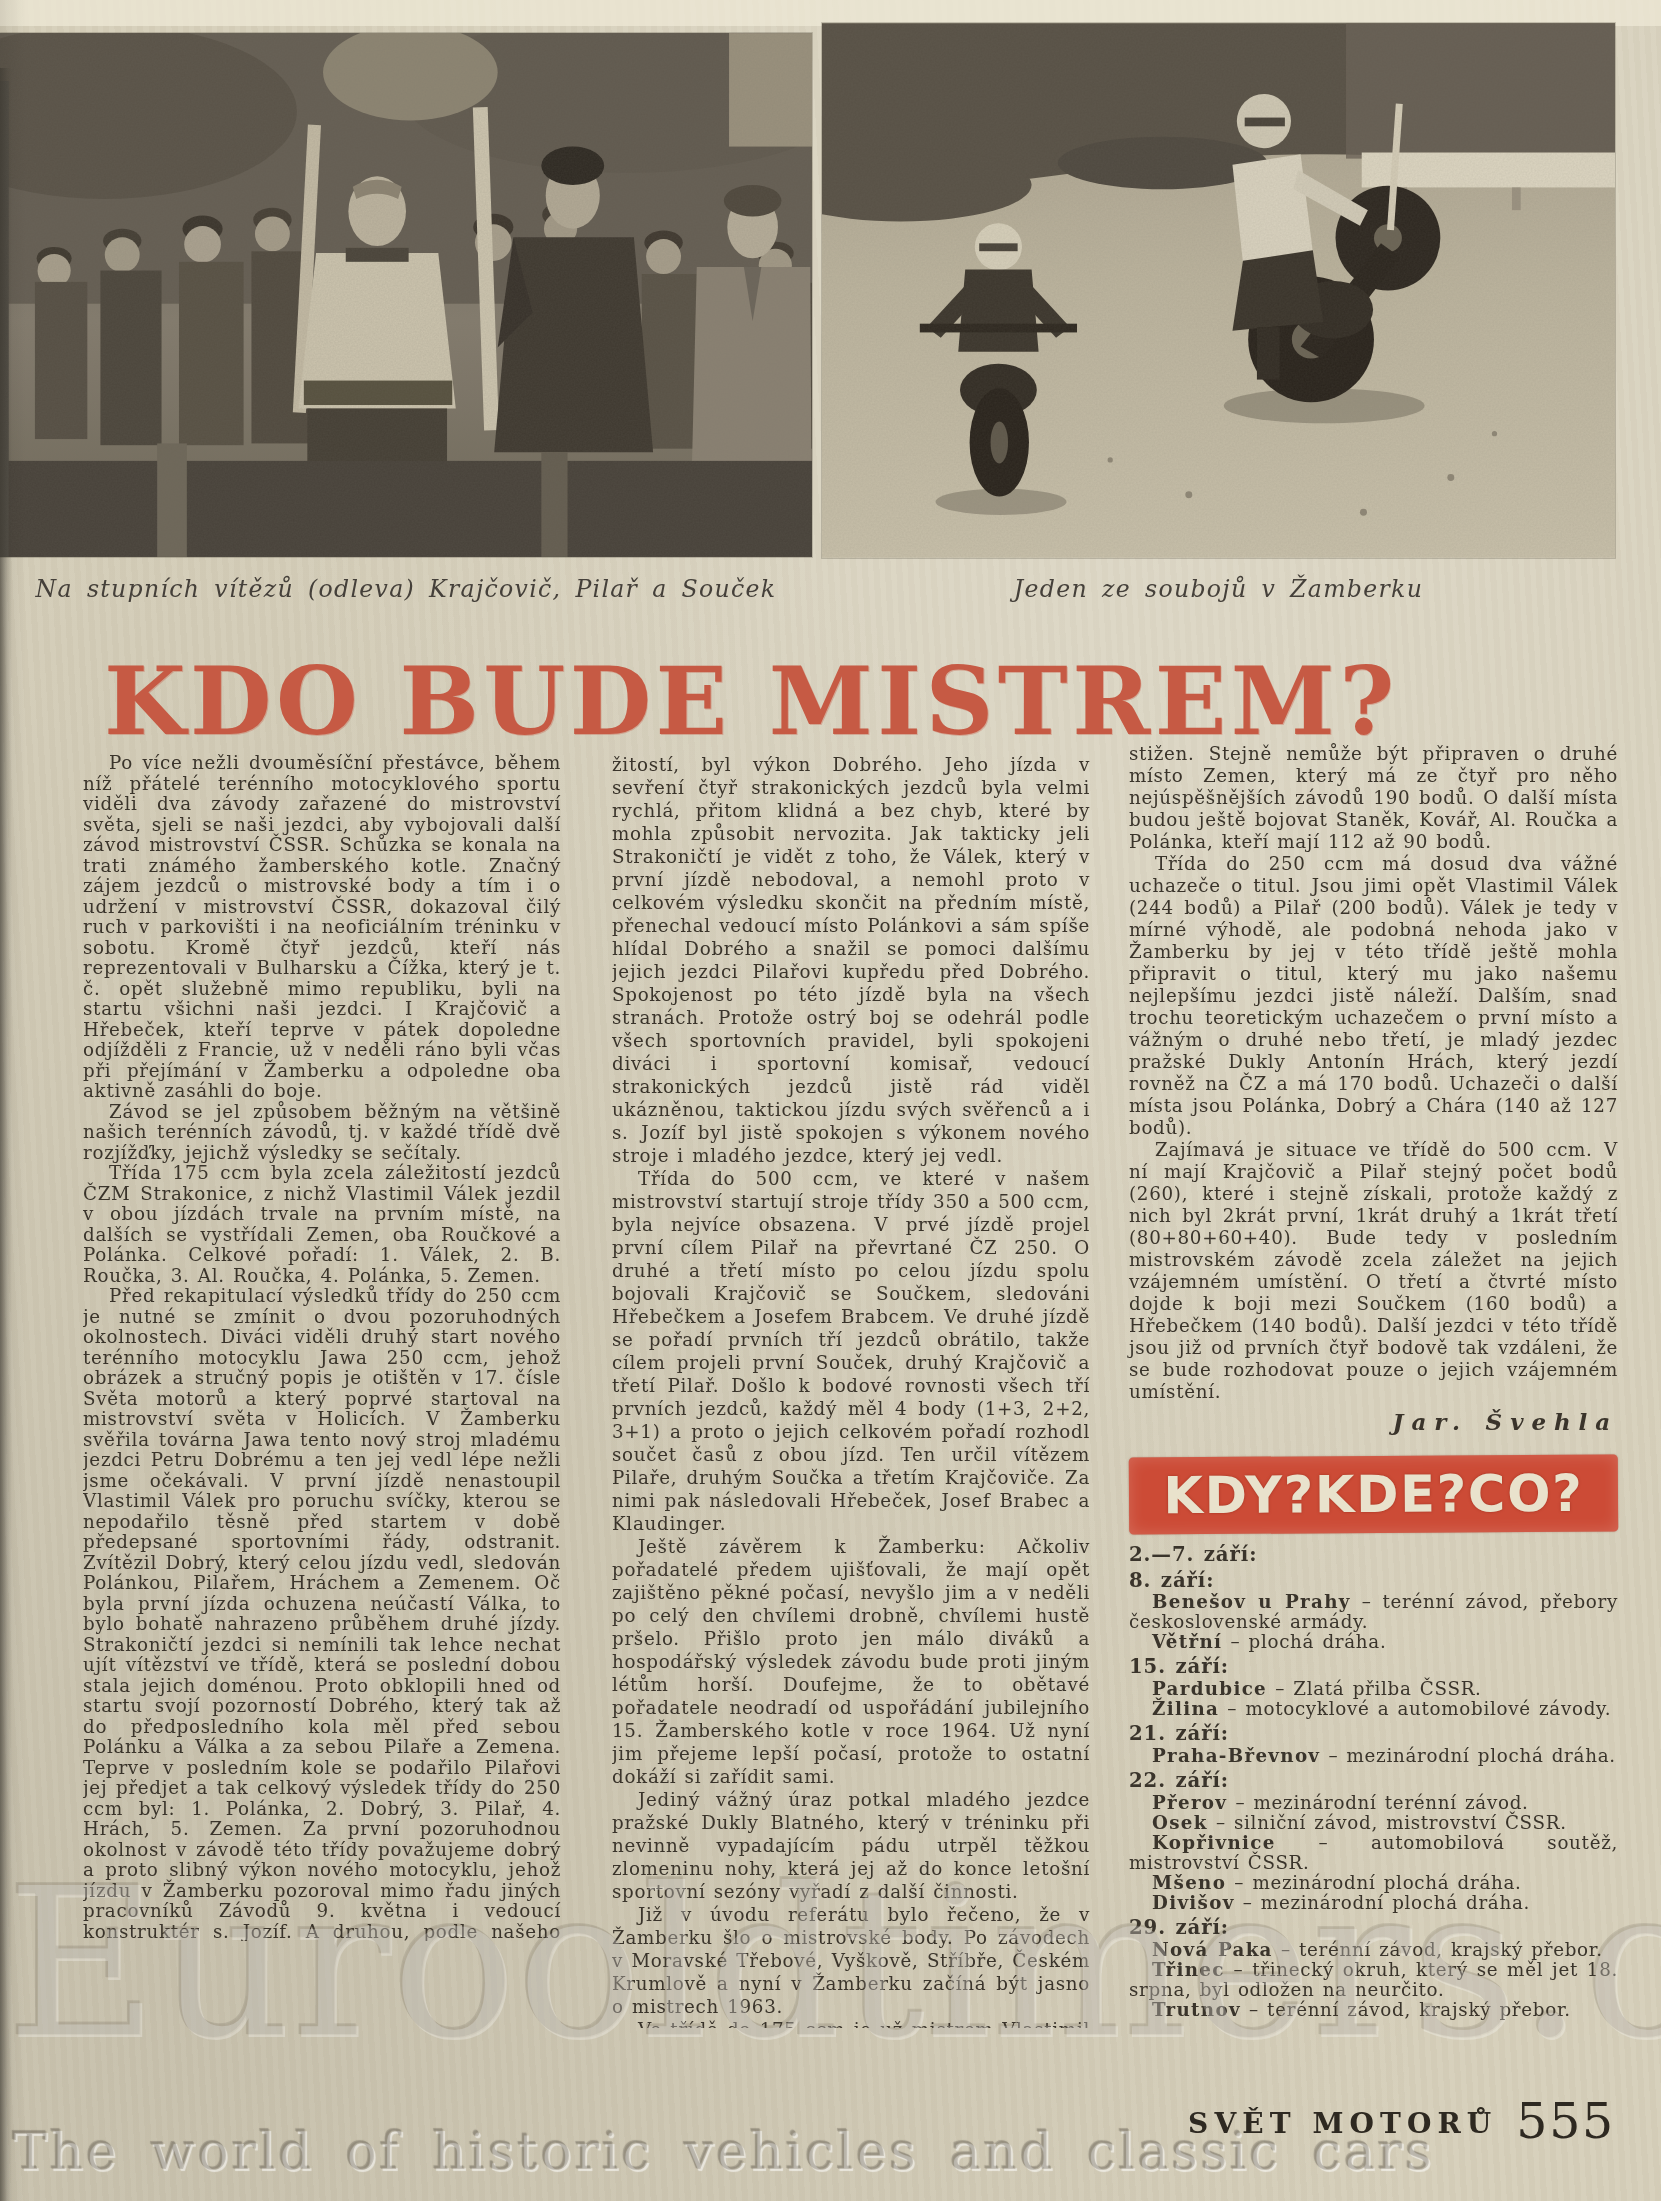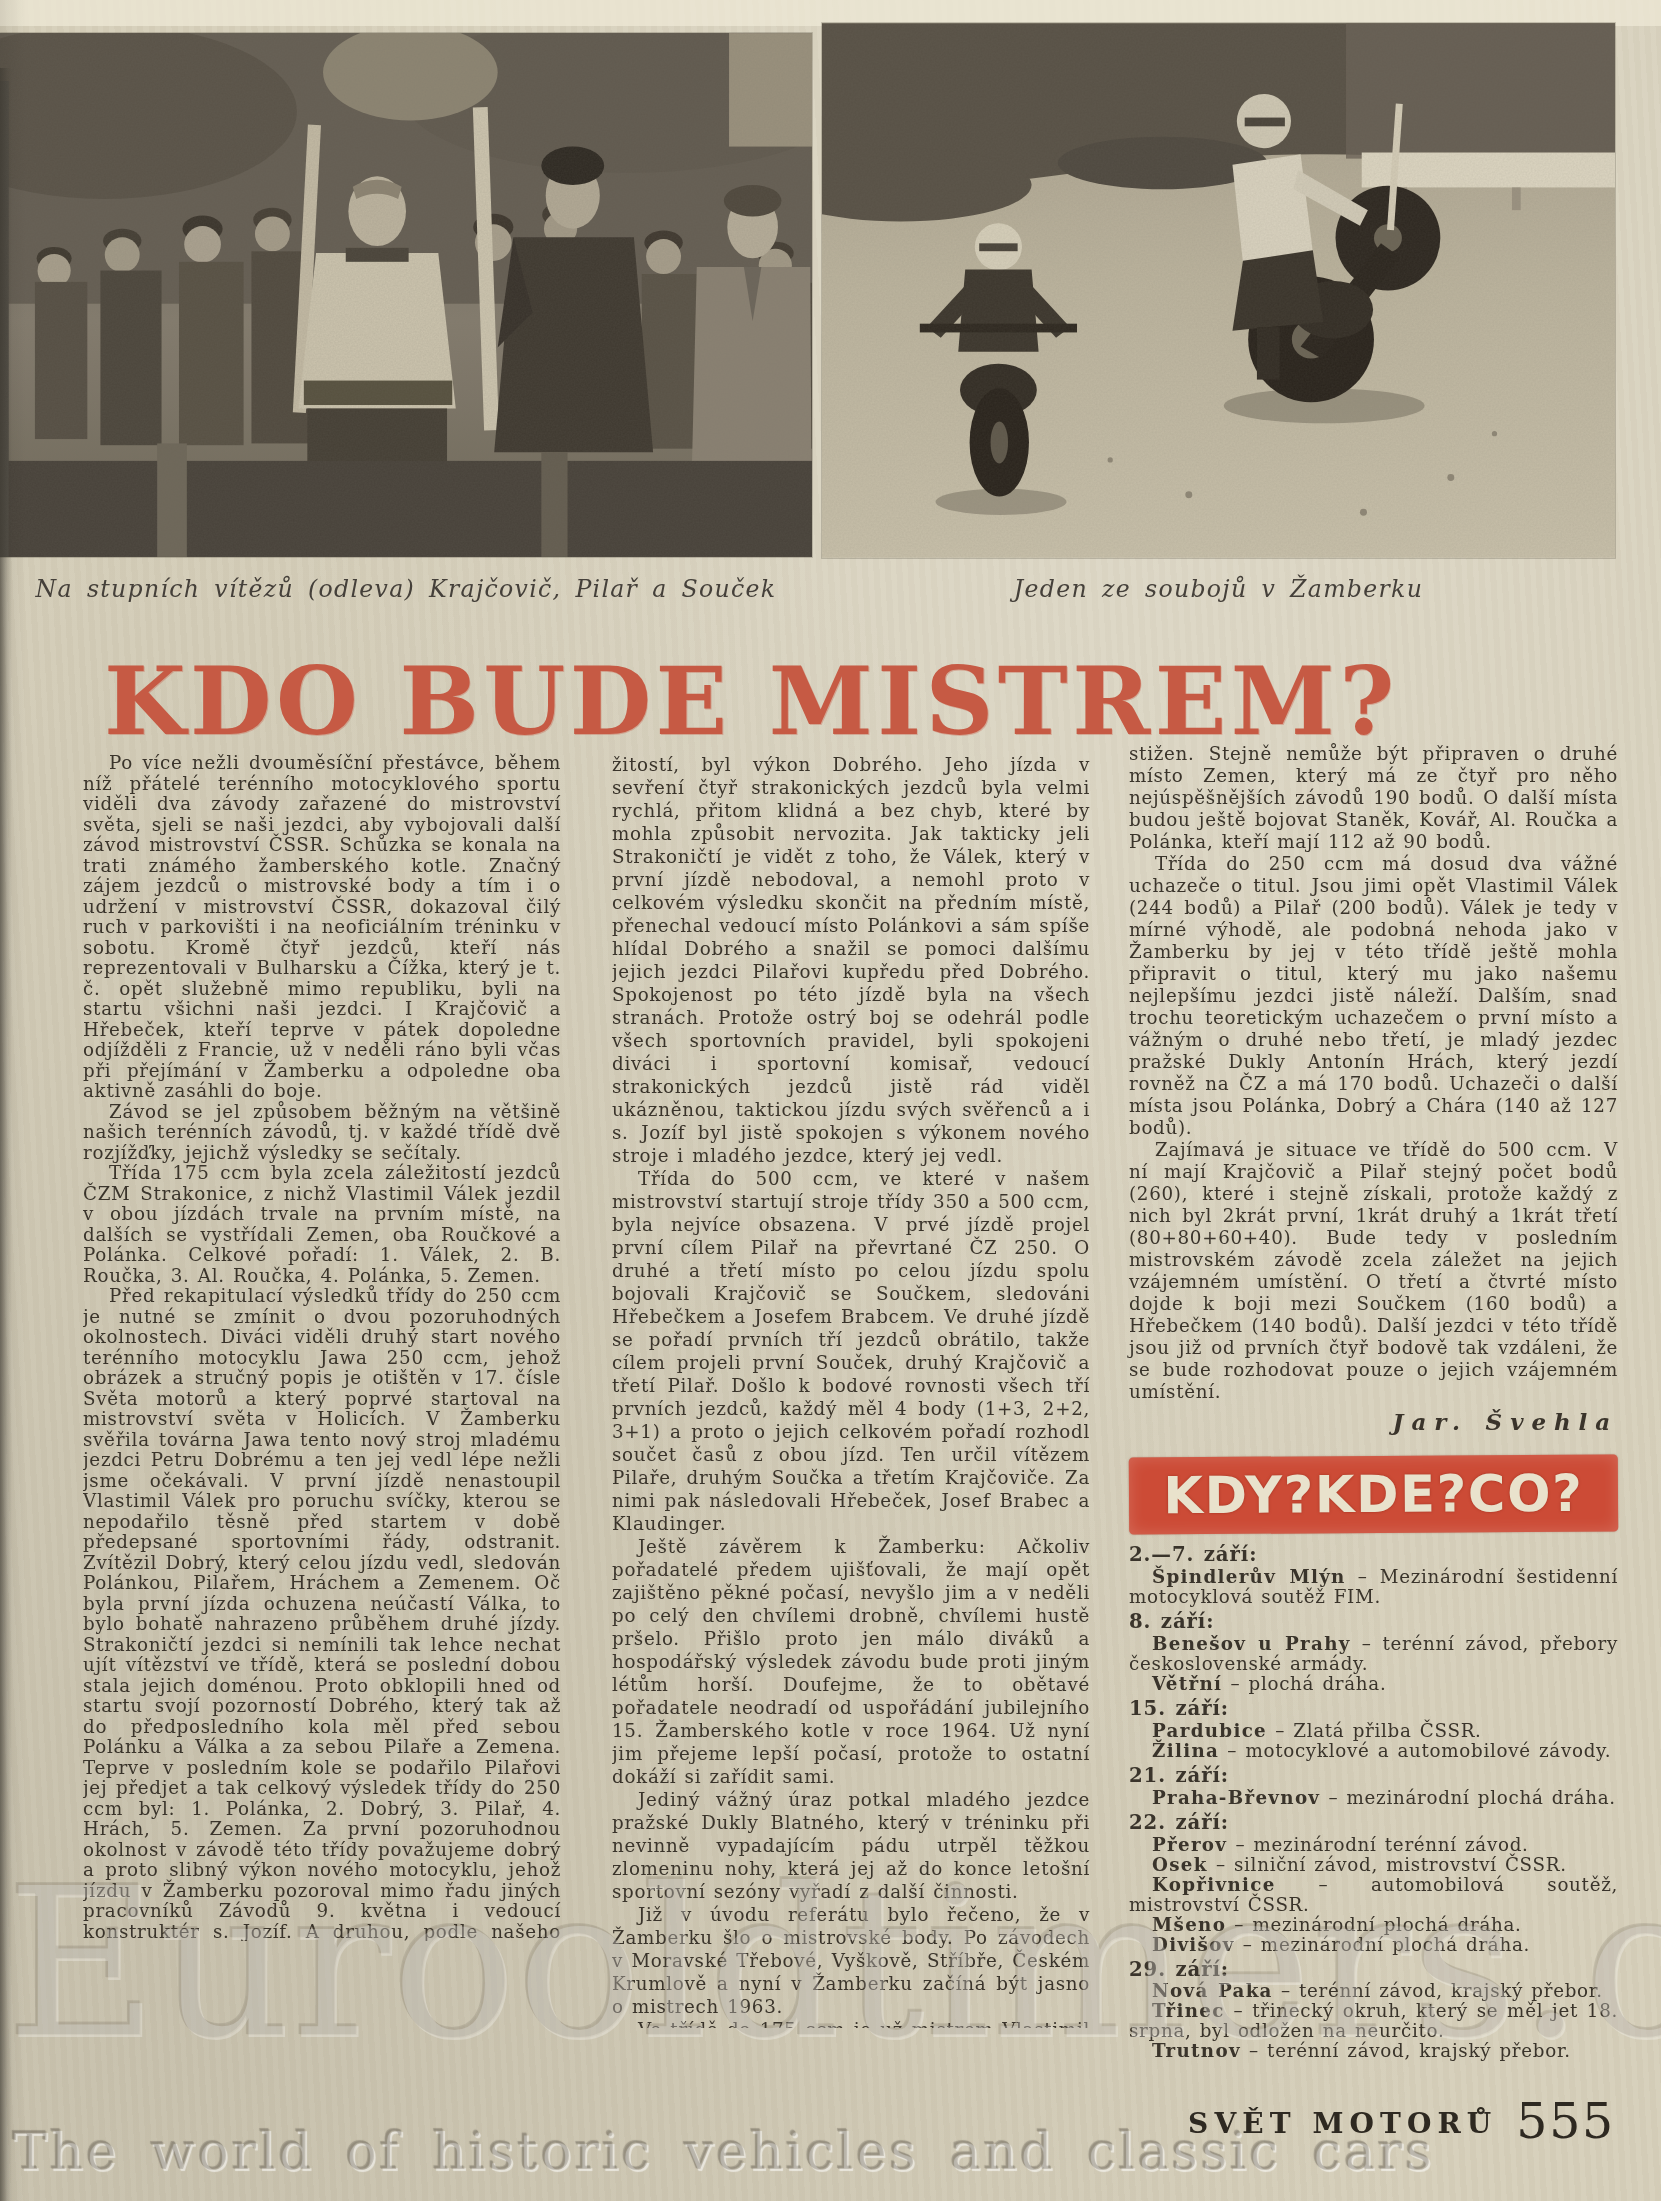--- a/index.html
+++ b/index.html
@@ -242,21 +242,20 @@
           <p class="cont">stižen. Stejně nemůže být připraven o druhé místo Zemen, který má ze čtyř pro něho nejúspěšnějších závodů 190 bodů. O další místa budou ještě bojovat Staněk, Kovář, Al. Roučka a Polánka, kteří mají 112 až 90 bodů.</p>
           <p>Třída do 250 ccm má dosud dva vážné uchazeče o titul. Jsou jimi opět Vlastimil Válek (244 bodů) a Pilař (200 bodů). Válek je tedy v mírné výhodě, ale podobná nehoda jako v Žamberku by jej v této třídě ještě mohla připravit o titul, který mu jako našemu nejlepšímu jezdci jistě náleží. Dalším, snad trochu teoretickým uchazečem o první místo a vážným o druhé nebo třetí, je mladý jezdec pražské Dukly Antonín Hrách, který jezdí rovněž na ČZ a má 170 bodů. Uchazeči o další místa jsou Polánka, Dobrý a Chára (140 až 127 bodů).</p>
           <p>Zajímavá je situace ve třídě do 500 ccm. V ní mají Krajčovič a Pilař stejný počet bodů (260), které i stejně získali, protože každý z nich byl 2krát první, 1krát druhý a 1krát třetí (80+80+60+40). Bude tedy v posledním mistrovském závodě zcela záležet na jejich vzájemném umístění. O třetí a čtvrté místo dojde k boji mezi Součkem (160 bodů) a Hřebečkem (140 bodů). Další jezdci v této třídě jsou již od prvních čtyř bodově tak vzdáleni, že se bude rozhodovat pouze o jejich vzájemném umístění.</p>
         </div>
       <div class="byline">Jar. Švehla</div>
       <div class="kdy-logo">
         <span>KDY?KDE?CO?</span>
       </div>
       <div class="events">
           <h3>2.—7. září:</h3>
-          <p><b>Špindlerův Mlýn</b> – Mezinárodní šestidenní motocyklová soutěž FIM.</p>
           <h3>8. září:</h3>
           <p><b>Benešov u Prahy</b> – terénní závod, přebory československé armády.</p>
           <p><b>Větřní</b> – plochá dráha.</p>
           <h3>15. září:</h3>
           <p><b>Pardubice</b> – Zlatá přilba ČSSR.</p>
           <p><b>Žilina</b> – motocyklové a automobilové závody.</p>
           <h3>21. září:</h3>
           <p><b>Praha-Břevnov</b> – mezinárodní plochá dráha.</p>
           <h3>22. září:</h3>
           <p><b>Přerov</b> – mezinárodní terénní závod.</p>

